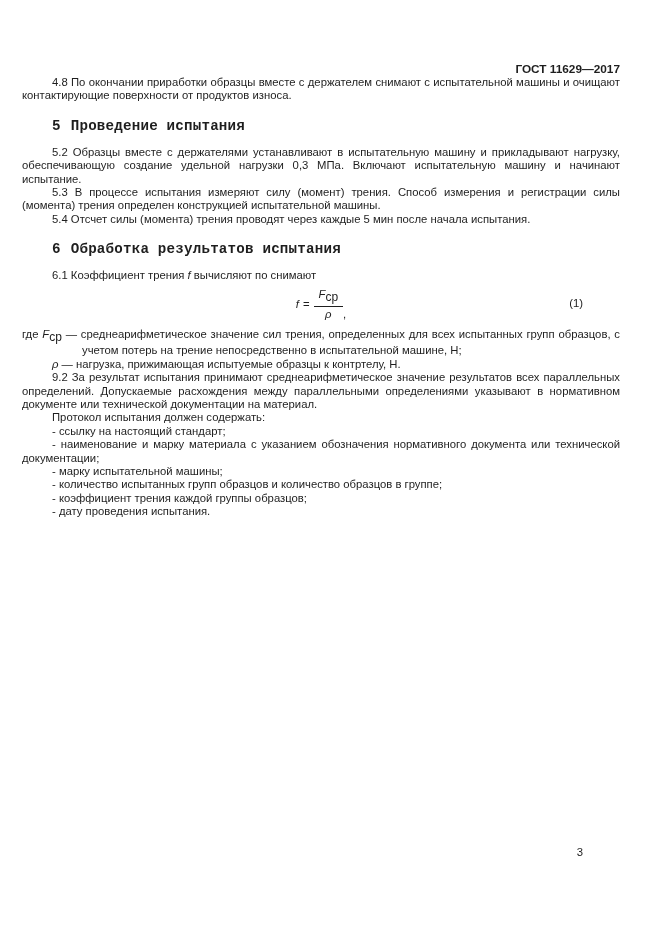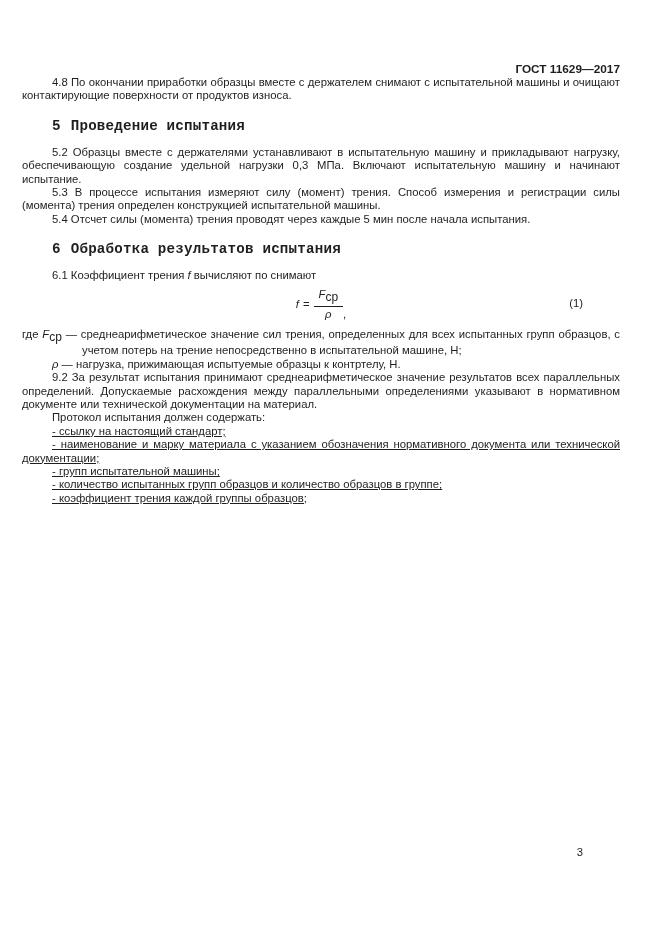--- a/index.html
+++ b/index.html
@@ -62,21 +62,21 @@
     padding: 0 5px 1px 5px;
   }
   .frac .den { padding-top: 1px; }
   sub { font-size: 12px; vertical-align: sub; }
   .fcomma { align-self: flex-end; }
   .eq-number { position: absolute; right: 37px; top: 9px; }
 
   .where-f { padding-left: 60px; text-indent: -60px; }
   .where-p { padding-left: 30px; }
 
-  .sec7-items p { text-indent: 30px; text-decoration: underline; }
+  .sec7-items p { text-indent: 30px; }
 
   .page-number {
     position: absolute;
     top: 846px;
     right: 78px;
     font-size: 11.3px;
   }
 
   i { font-style: italic; }
 </style>
@@ -116,20 +116,21 @@
   <p class="where-p"><i>ρ</i><span> — нагрузка, прижимающая испытуемые образцы к контртелу, Н.</span></p>
 
   <p class="indent">9.2 За результат испытания принимают среднеарифметическое значение результатов всех параллельных определений. Допускаемые расхождения между параллельными определениями указывают в нормативном документе или технической документации на материал.</p>
 
 
   <p class="indent">Протокол испытания должен содержать:</p>
 
   <div class="sec7-items">
     <p>- ссылку на настоящий стандарт;</p>
     <p>- наименование и марку материала с указанием обозначения нормативного документа или технической документации;</p>
-    <p>- групп испытательной машины;</p>
+    <p>- марку испытательной машины;</p>
     <p>- количество испытанных групп образцов и количество образцов в группе;</p>
     <p>- коэффициент трения каждой группы образцов;</p>
+    <p>- дату проведения испытания.</p>
   </div>
 
   <div class="page-number">3</div>
 
 </div>
 
 </body></html>

